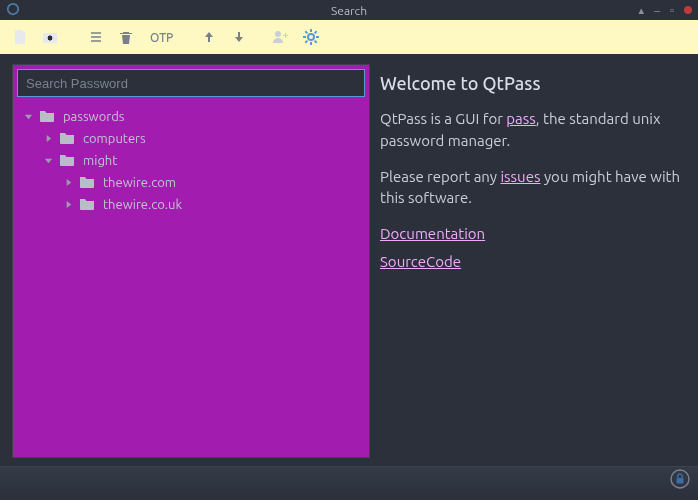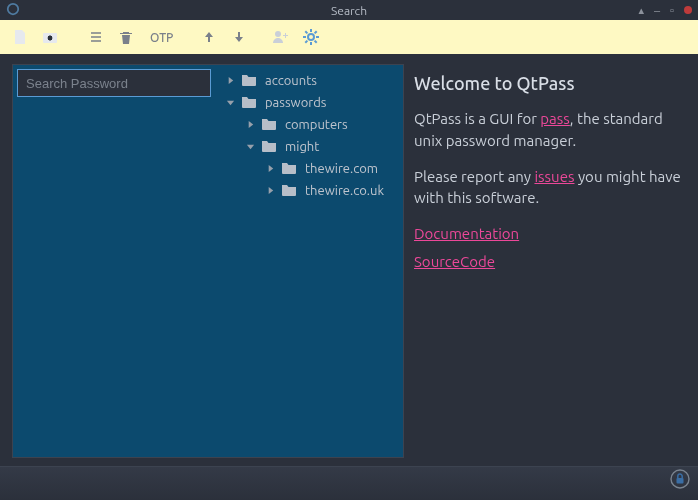--- a/index.html
+++ b/index.html
@@ -67,25 +67,25 @@
   
   .main {
     flex: 1;
     display: flex;
     gap: 6px;
     padding: 10px 6px 8px 12px;
   }
 
   
   .sidebar {
-    width: 392px;
-    display: flex;
-    flex-direction: row;
+    width: 358px;
+    display: flex;
+    flex-direction: column;
     border: 1px solid #3c4350;
-    background: #0c4a6e;
+    background: #a21caf;
   }
   .search {
     margin: 4px;
     height: 28px;
     background: #2b303b;
     border: 1px solid #5a9bd4;
     color: #9aa1ac;
     padding: 0 8px;
     font-size: 13px;
     outline: none;
@@ -127,21 +127,21 @@
     color: #c9cfd8;
   }
   .content h1 {
     font-size: 18px;
     font-weight: 500;
     color: #d9dee6;
     margin-bottom: 12px;
   }
   .content p { margin-bottom: 14px; }
   .content a {
-    color: #ec4899;
+    color: #f0abfc;
     text-decoration: underline;
     cursor: pointer;
   }
   .content .linkline { margin-bottom: 6px; }
 
   
   .statusbar {
     height: 34px;
     background: linear-gradient(#343a47, #2b303b);
     border-top: 1px solid #3c4350;
@@ -234,33 +234,20 @@
   </span>
 </div>
 
 <div class="main">
   <div class="sidebar">
     <input class="search" placeholder="Search Password" style="">
     <div class="tree" id="tree">
         <div class="node" style="--indent: 6px;">
           <span class="chevron">
             <svg width="9" height="9" viewBox="0 0 10 10">
-              <path fill="currentColor" d="M3 1v8l5-4z"></path>
-            </svg>
-          </span>
-          <span>
-            <svg class="folder-icon" viewBox="0 0 16 14">
-              <path fill="currentColor" d="M1 2h5l1.5 2H15v8a1 1 0 0 1-1 1H2a1 1 0 0 1-1-1z"></path>
-            </svg>
-          </span>
-          <span class="label">accounts</span>
-        </div>
-        <div class="node" style="--indent: 6px;">
-          <span class="chevron">
-            <svg width="9" height="9" viewBox="0 0 10 10">
               <path fill="currentColor" d="M1 3h8L5 8z"></path>
             </svg>
           </span>
           <span>
             <svg class="folder-icon" viewBox="0 0 16 14">
               <path fill="currentColor" d="M1 2h5l1.5 2H15v8a1 1 0 0 1-1 1H2a1 1 0 0 1-1-1z"></path>
             </svg>
           </span>
           <span class="label">passwords</span>
         </div>

